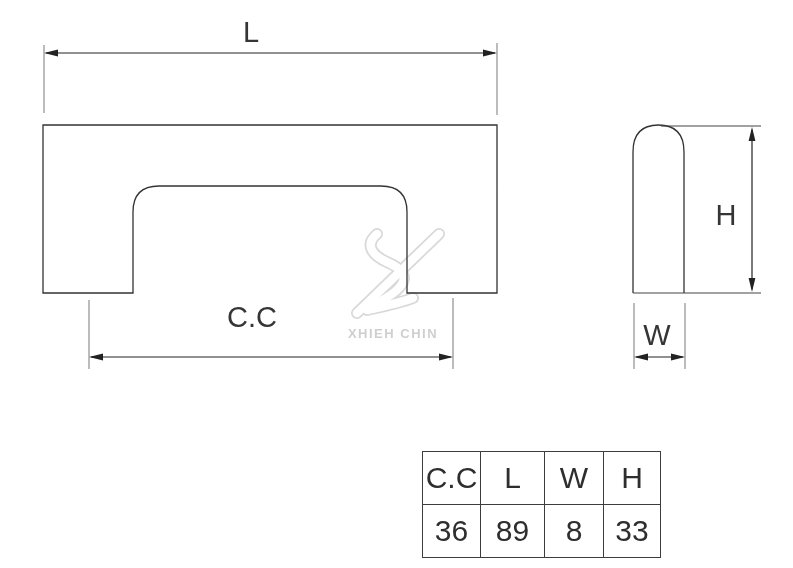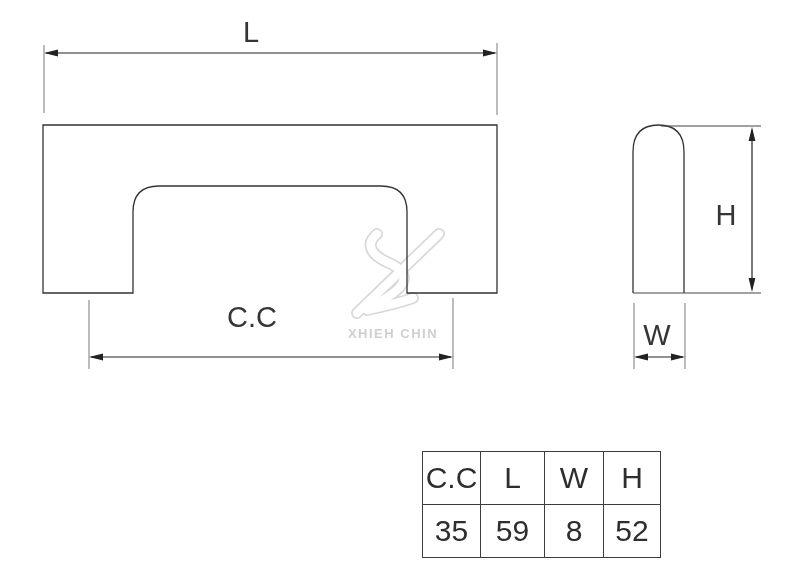--- a/index.html
+++ b/index.html
@@ -106,21 +106,21 @@
         <col style="width:57px">
     </colgroup>
     <tbody>
       <tr>
         <td>C.C</td>
         <td>L</td>
         <td>W</td>
         <td>H</td>
       </tr>
       <tr>
-        <td>35</td>
-        <td>59</td>
+        <td>36</td>
+        <td>89</td>
         <td>8</td>
-        <td>52</td>
+        <td>33</td>
       </tr>
     </tbody>
   </table>
 
 </div>
 
 </body></html>

